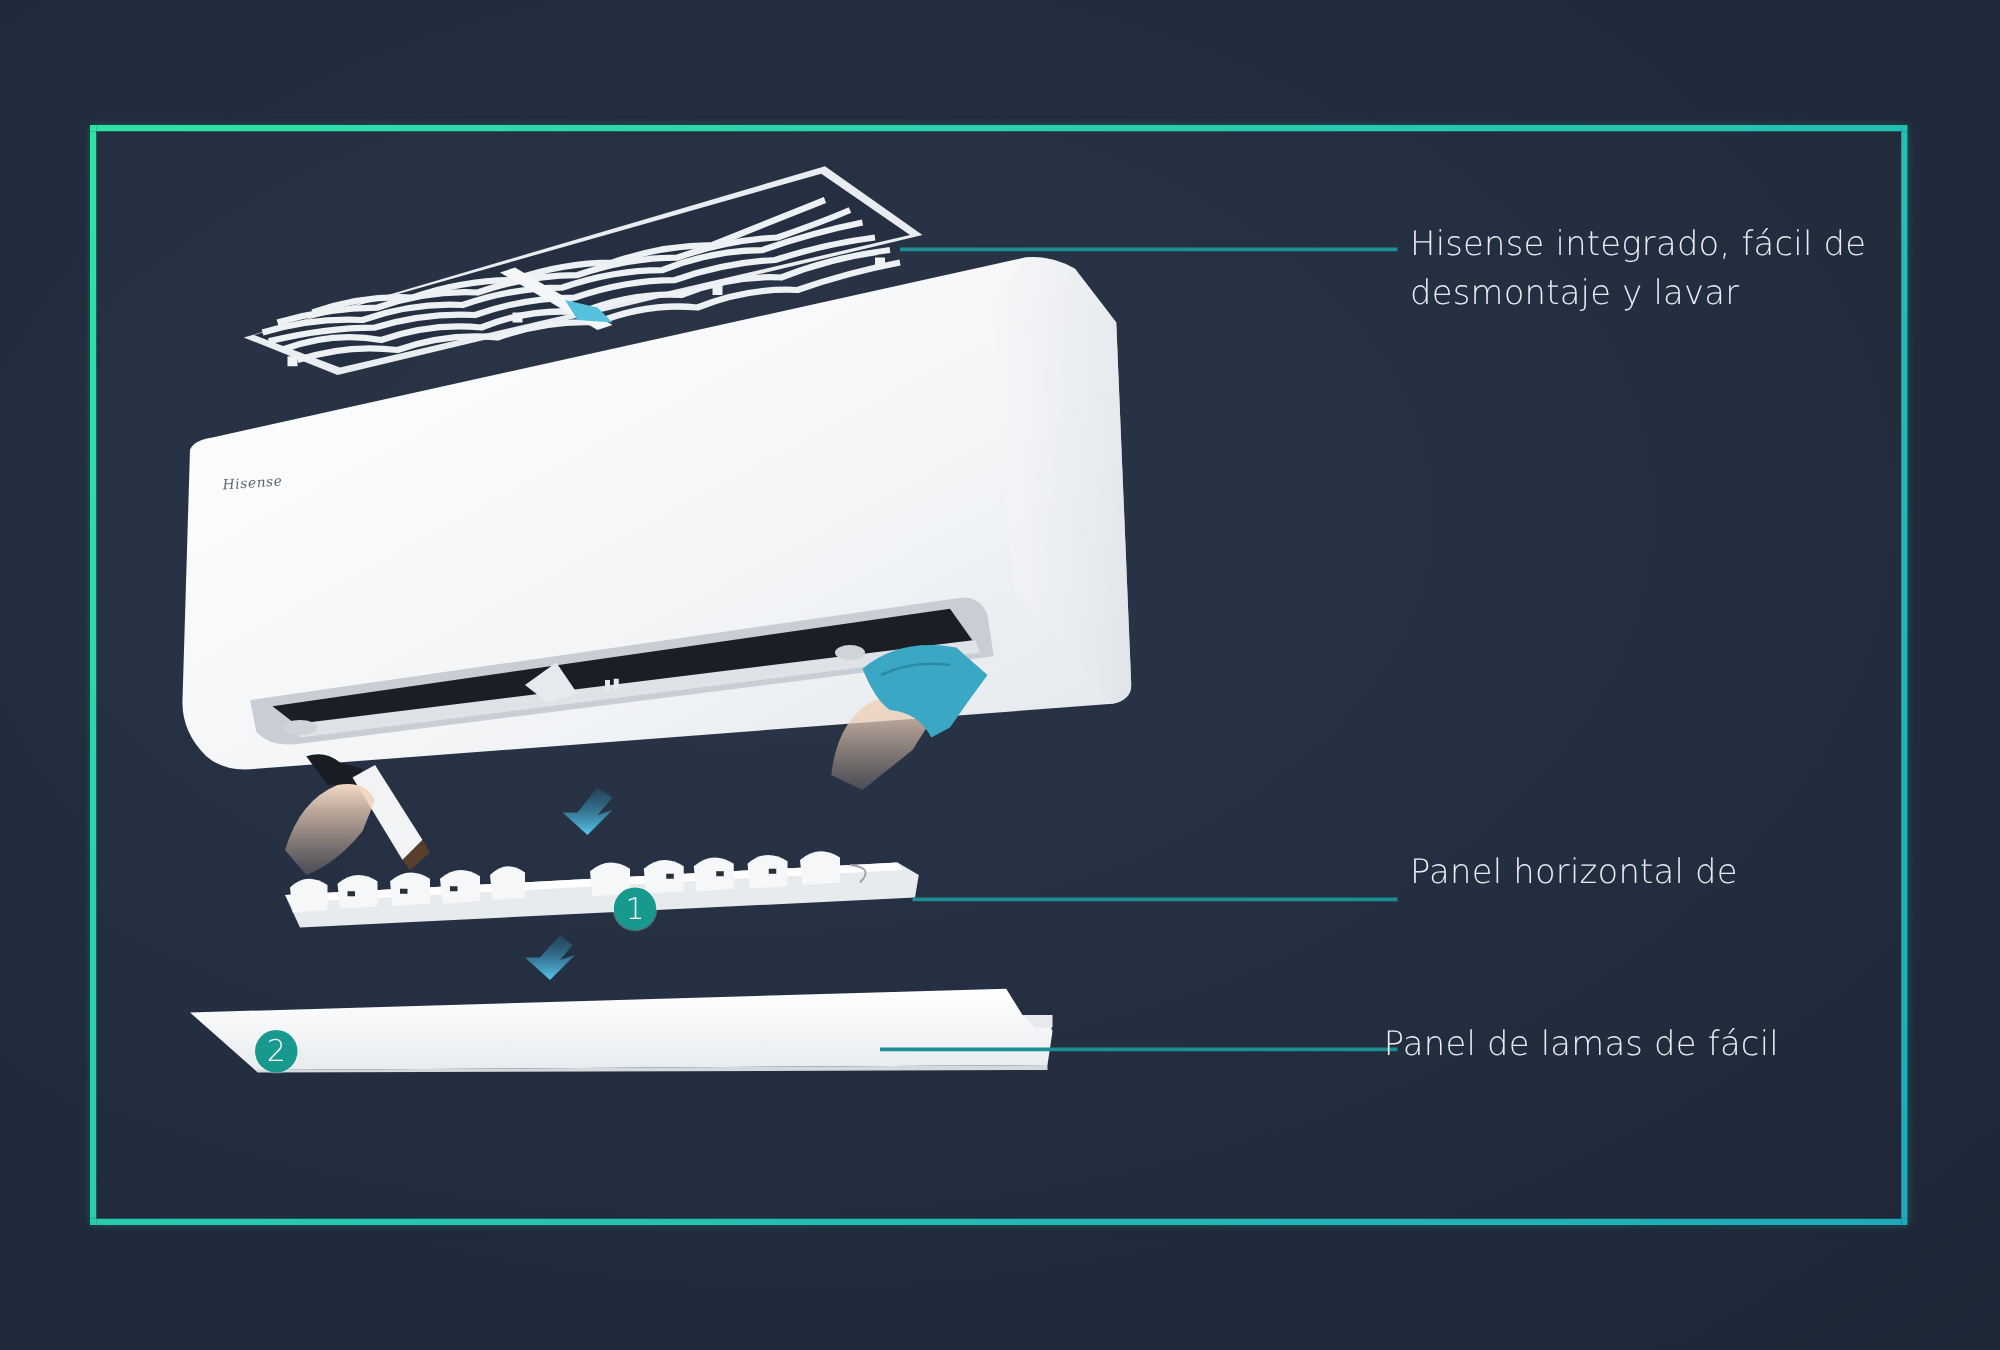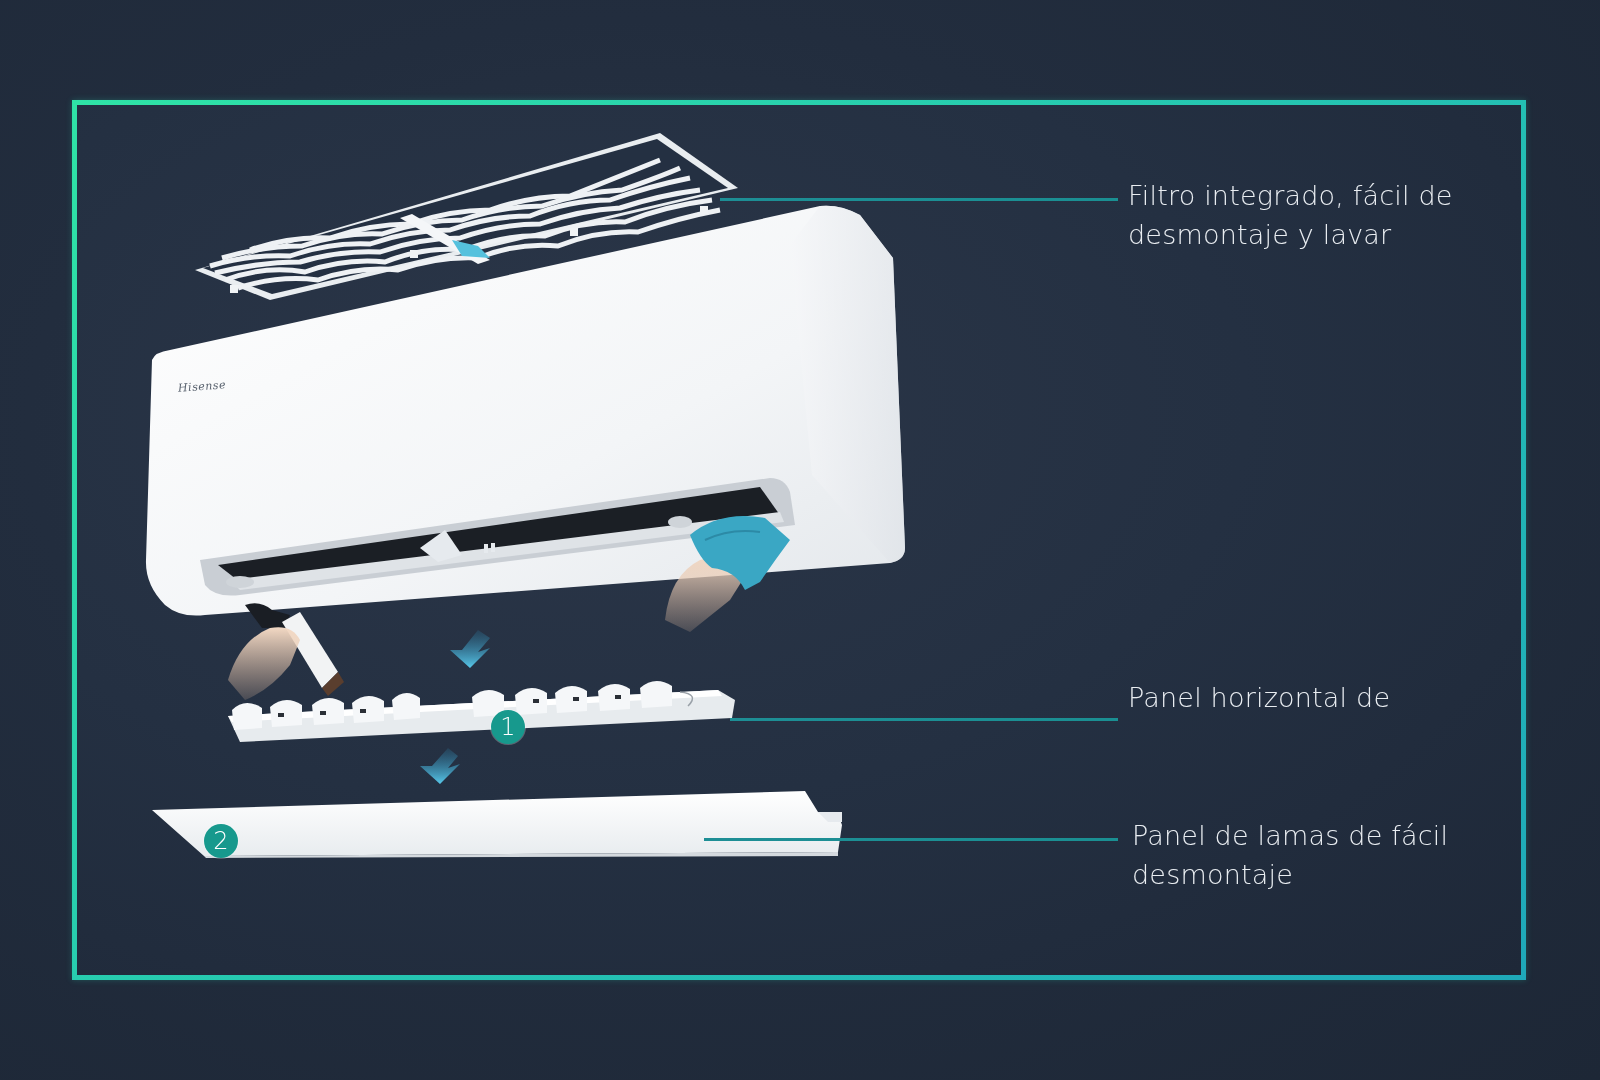--- a/index.html
+++ b/index.html
@@ -170,25 +170,24 @@
 
 <div class="brand">Hisense</div>
 
 <div class="frame"></div>
 
 <div class="callout-line" style="left:720px; top:198px; width:398px;"></div>
 <div class="callout-line" style="left:730px; top:718px; width:388px;"></div>
 <div class="callout-line" style="left:704px; top:838px; width:414px;"></div>
 
 <div class="callout" style="left:1128px; top:176px;">
-  <div>Filtro integrado, fácil de</div>
+  <div>Hisense integrado, fácil de</div>
   <div>desmontaje y lavar</div>
 </div>
 <div class="callout" style="left:1128px; top:678px;">
   <div>Panel horizontal de</div>
 </div>
-<div class="callout" style="left:1132px; top:816px;">
+<div class="callout" style="left:1107px; top:816px;text-align:right;">
   <div>Panel de lamas de fácil</div>
-  <div>desmontaje</div>
 </div>
 
 <div class="badge" style="left:491px; top:710px;">1</div>
 <div class="badge" style="left:204px; top:824px;">2</div>
 
 </body></html>

